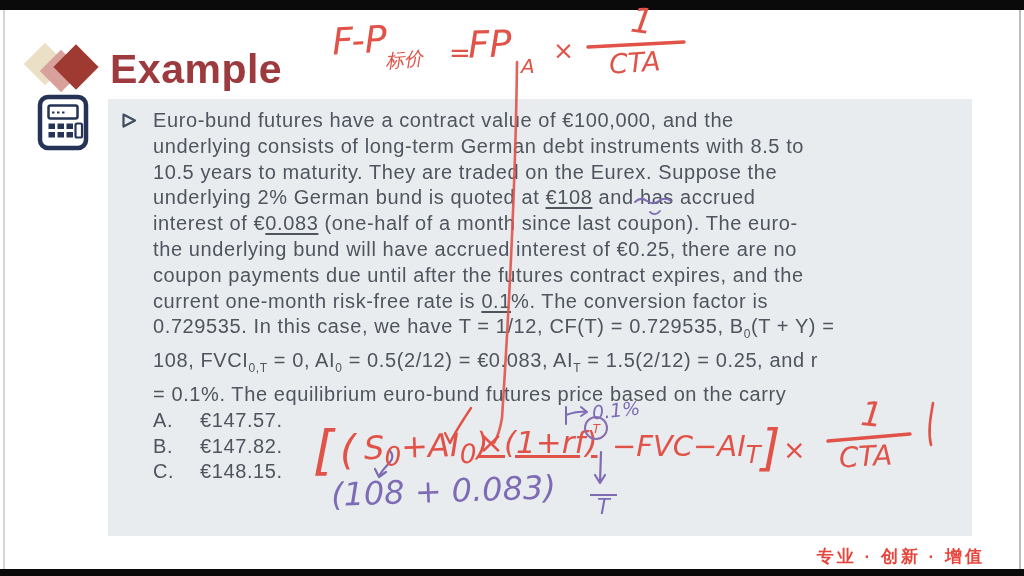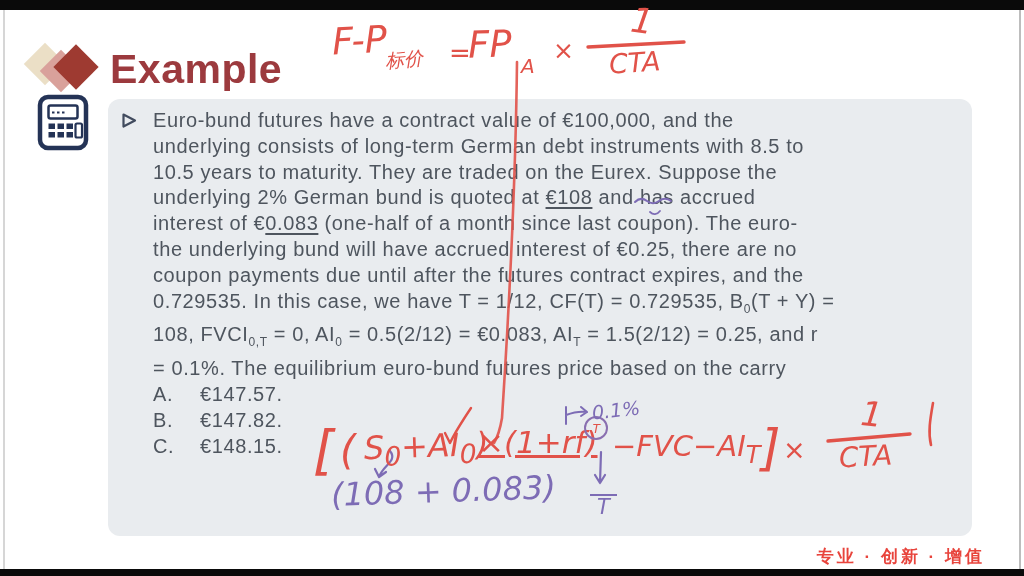--- a/index.html
+++ b/index.html
@@ -17,21 +17,21 @@
   .d-cream{left:30px;top:49px;width:30px;height:30px;background:#ebdfc6;}
   .d-pink{left:46px;top:56px;width:30px;height:30px;background:#d9a19b;}
   .d-dark{left:60px;top:51px;width:32px;height:32px;background:#9e3a31;}
   .page-title{position:absolute;left:110px;top:46px;font-size:41px;font-weight:800;
               color:#9c3a3e;letter-spacing:.5px;}
 
   .calc{position:absolute;left:36px;top:94px;}
 
   
   .content-box{position:absolute;left:108px;top:99px;width:864px;height:437px;
-               background:#e9ecef;border-radius:12px;box-sizing:border-box;
+               background:#e9ecef;border-radius:0;box-sizing:border-box;
                padding:9px 28px 0 45px;}
   .bullet{position:absolute;left:13px;top:13px;}
   .line{font-size:20px;line-height:25.8px;font-weight:500;color:#4e555e;
         letter-spacing:.6px;white-space:nowrap;}
   .line sub{font-size:.6em;}
   .line u{text-underline-offset:3px;}
   .answer{display:flex;font-size:20px;line-height:25.8px;font-weight:500;color:#4e555e;
           letter-spacing:.6px;}
   .answer .letter{width:47px;}
 
@@ -85,20 +85,21 @@
         <path d="M2.5 2.5 L14 8.5 L2.5 14.5 Z" fill="none" stroke="#414b5e" stroke-width="2.2" stroke-linejoin="round"></path>
       </svg>
     </div>
     <div class="line">Euro-bund futures have a contract value of €100,000, and the</div>
     <div class="line">underlying consists of long-term German debt instruments with 8.5 to</div>
     <div class="line">10.5 years to maturity. They are traded on the Eurex. Suppose the</div>
     <div class="line">underlying 2% German bund is quoted at <u>€108</u> and has accrued</div>
     <div class="line">interest of €<u>0.083</u> (one-half of a month since last coupon). The euro-</div>
     <div class="line">the underlying bund will have accrued interest of €0.25, there are no</div>
     <div class="line">coupon payments due until after the futures contract expires, and the</div>
+    <div class="line">current one-month risk-free rate is <u>0.1</u>%. The conversion factor is</div>
     <div class="line">0.729535. In this case, we have T = 1/12, CF(T) = 0.729535, B<sub>0</sub>(T + Y) =</div>
     <div class="line">108, FVCI<sub>0,T</sub> = 0, AI<sub>0</sub> = 0.5(2/12) = €0.083, AI<sub>T</sub> = 1.5(2/12) = 0.25, and r</div>
     <div class="line">= 0.1%. The equilibrium euro-bund futures price based on the carry</div>
     <div class="answer">
       <span class="letter">A.</span>
       <span>€147.57.</span>
     </div>
     <div class="answer">
       <span class="letter">B.</span>
       <span>€147.82.</span>

